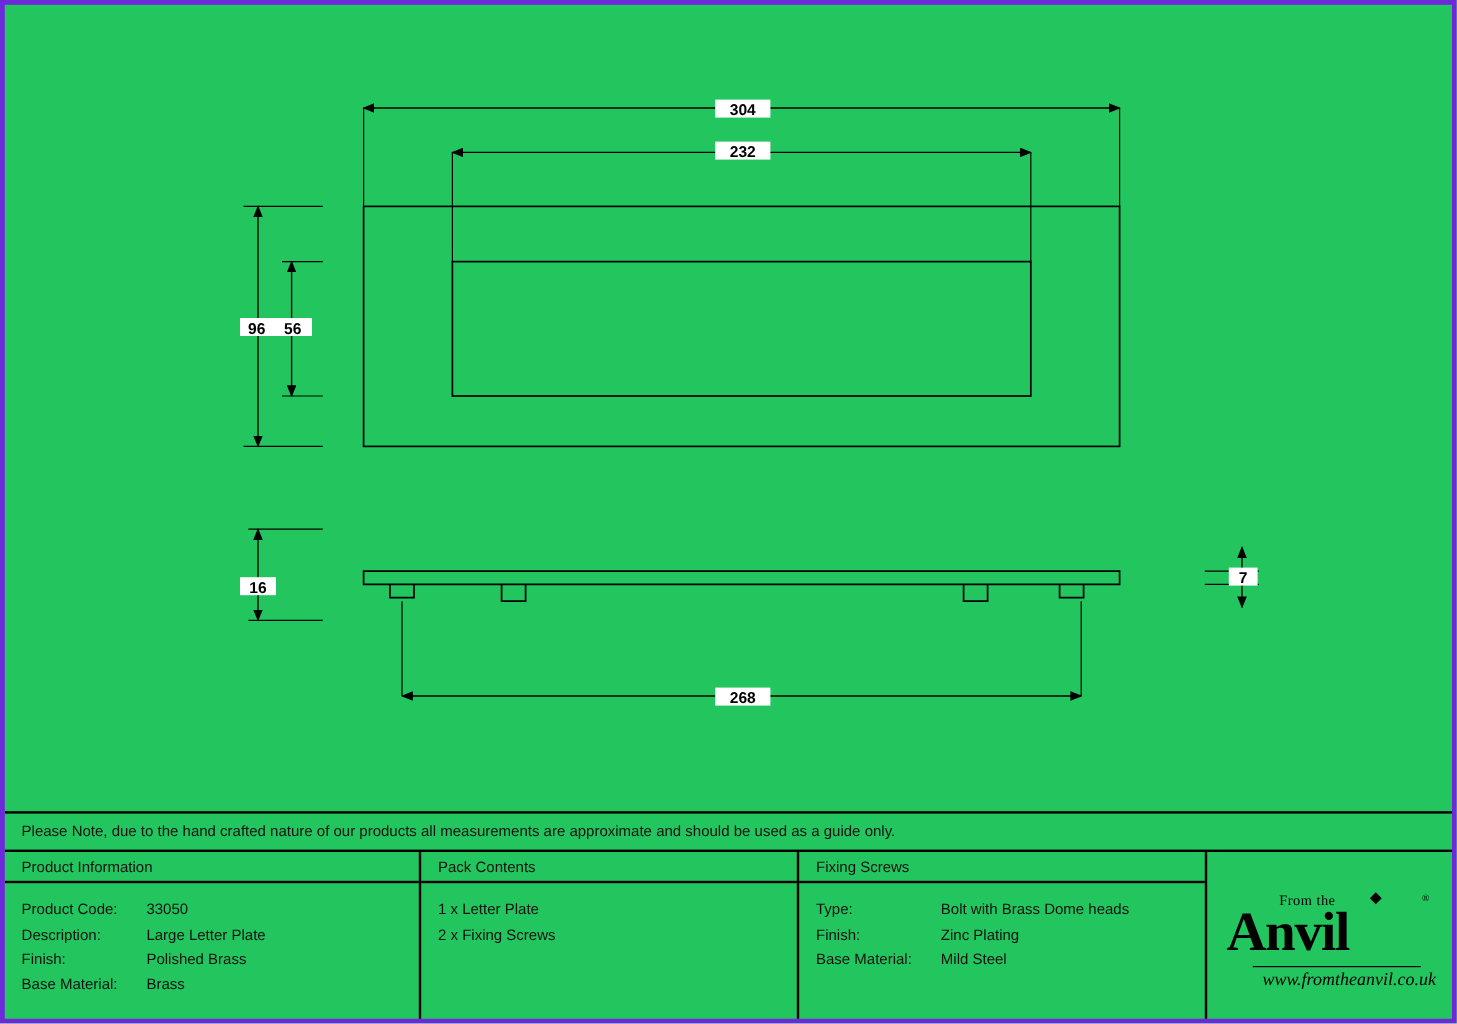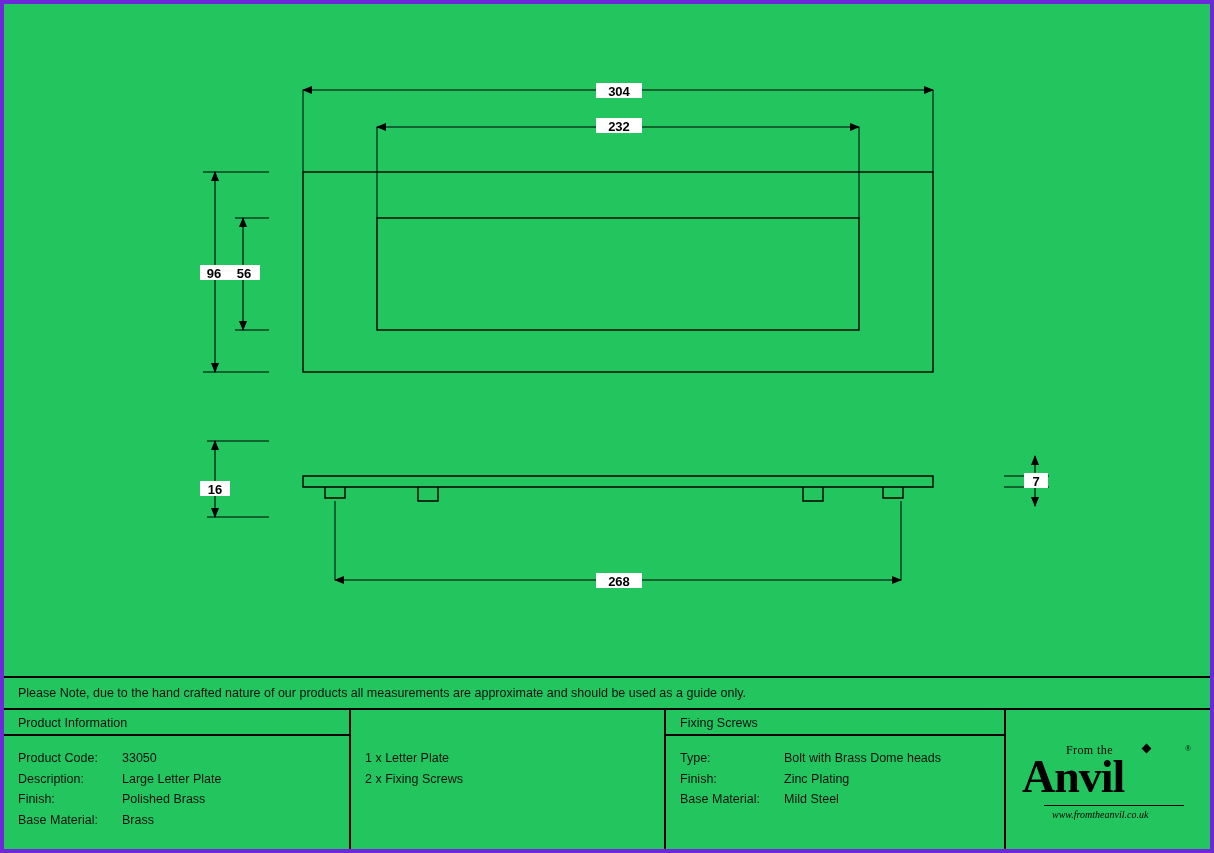--- a/index.html
+++ b/index.html
@@ -138,21 +138,21 @@
     font-size: 46px;
     letter-spacing: -1px;
     line-height: 46px;
   }
   .logo-url {
     position: absolute;
     left: 30px;
     top: 66px;
     font-family: "Liberation Serif", serif;
     font-style: italic;
-    font-size: 10px;
+    font-size: 15px;
   }
   .logo-reg {
     position: absolute;
     left: 163px;
     top: 1px;
     font-family: "Liberation Serif", serif;
     font-size: 8px;
   }
   .logo-diamond {
     position: absolute;
@@ -288,20 +288,23 @@
           <div class="v">Polished Brass</div>
         </div>
         <div class="kv">
           <div class="k">Base Material:</div>
           <div class="v">Brass</div>
         </div>
       </div>
     </div>
 
     <div class="col col-2">
+      <div class="col-head">
+        <span>Pack Contents</span>
+      </div>
       <div class="col-body">
         <div class="plainrow">1 x Letter Plate</div>
         <div class="plainrow">2 x Fixing Screws</div>
       </div>
     </div>
 
     <div class="col col-3">
       <div class="col-head">
         <span>Fixing Screws</span>
       </div>

